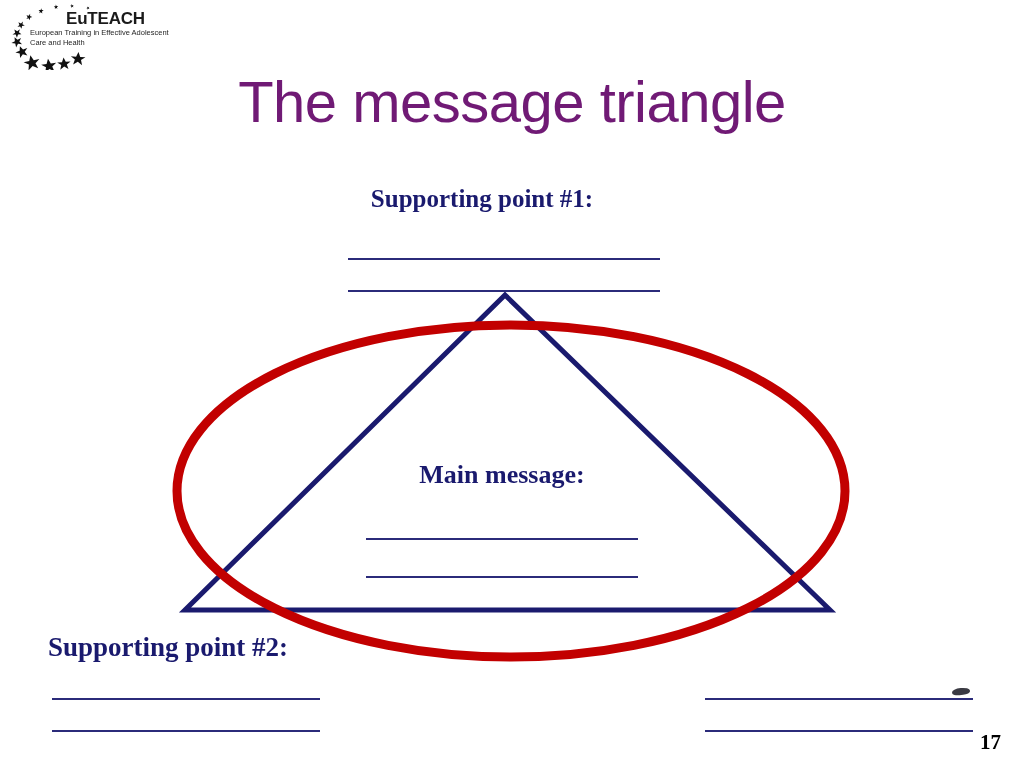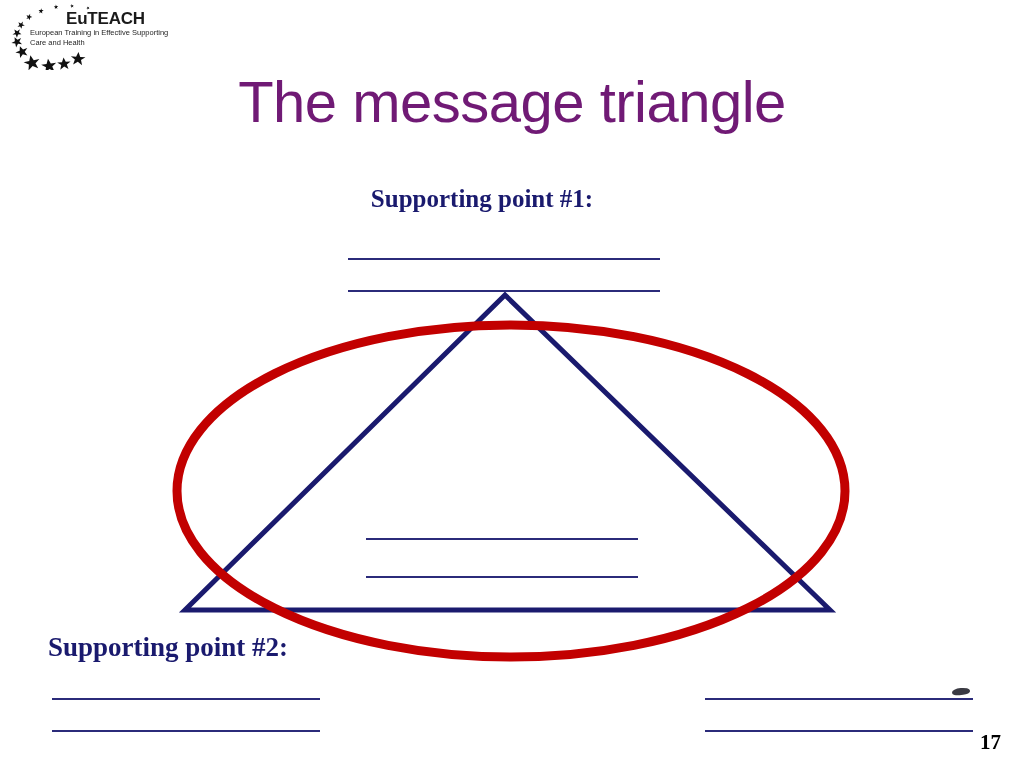--- a/index.html
+++ b/index.html
@@ -175,34 +175,35 @@
         <g transform="translate(64,2) scale(0.32) rotate(-86)">
           <polygon points="0,-6 1.76,-1.85 6.2,-1.85 2.6,0.7 3.8,5 0,2.4 -3.8,5 -2.6,0.7 -6.2,-1.85 -1.76,-1.85"></polygon>
         </g>
         <g transform="translate(80,4) scale(0.27) rotate(-96)">
           <polygon points="0,-6 1.76,-1.85 6.2,-1.85 2.6,0.7 3.8,5 0,2.4 -3.8,5 -2.6,0.7 -6.2,-1.85 -1.76,-1.85"></polygon>
         </g>
       </g>
     </svg>
     <div class="logo-title">EuTEACH</div>
     <div class="logo-sub">
-      <span>European Training in Effective Supporting</span><br>
+      <span>European Training in Effective Adolescent</span><br>
       <span>Care and Health</span>
     </div>
   </div>
 
   <div id="slide-title" style="color: #701a75;">The message triangle</div>
 
   <svg id="diagram" viewBox="0 0 1024 768">
     <polygon id="triangle-shape" points="505,295 830,610 185,610" fill="none" stroke="#1a1a6e" stroke-width="5" stroke-linejoin="miter"></polygon>
     <ellipse id="ellipse-shape" cx="511" cy="491" rx="334" ry="166" fill="none" stroke="#c20000" stroke-width="9"></ellipse>
   </svg>
 
   <div class="serif-label" id="label-sp1">Supporting point #1:</div>
 
+  <div class="serif-label" id="label-main">Main message:</div>
 
   <div class="serif-label" id="label-sp2">Supporting point #2:</div>
 
 
   <div id="fill-lines-layer">
       <div class="fill-line" style="left: 348px; top: 258px; width: 312px; border-top-color: rgb(43, 43, 122);"></div>
       <div class="fill-line" style="left: 348px; top: 290px; width: 312px; border-top-color: rgb(43, 43, 122);"></div>
       <div class="fill-line" style="left: 366px; top: 538px; width: 272px; border-top-color: rgb(43, 43, 122);"></div>
       <div class="fill-line" style="left: 366px; top: 576px; width: 272px; border-top-color: rgb(43, 43, 122);"></div>
       <div class="fill-line" style="left: 52px; top: 698px; width: 268px; border-top-color: rgb(43, 43, 122);"></div>

